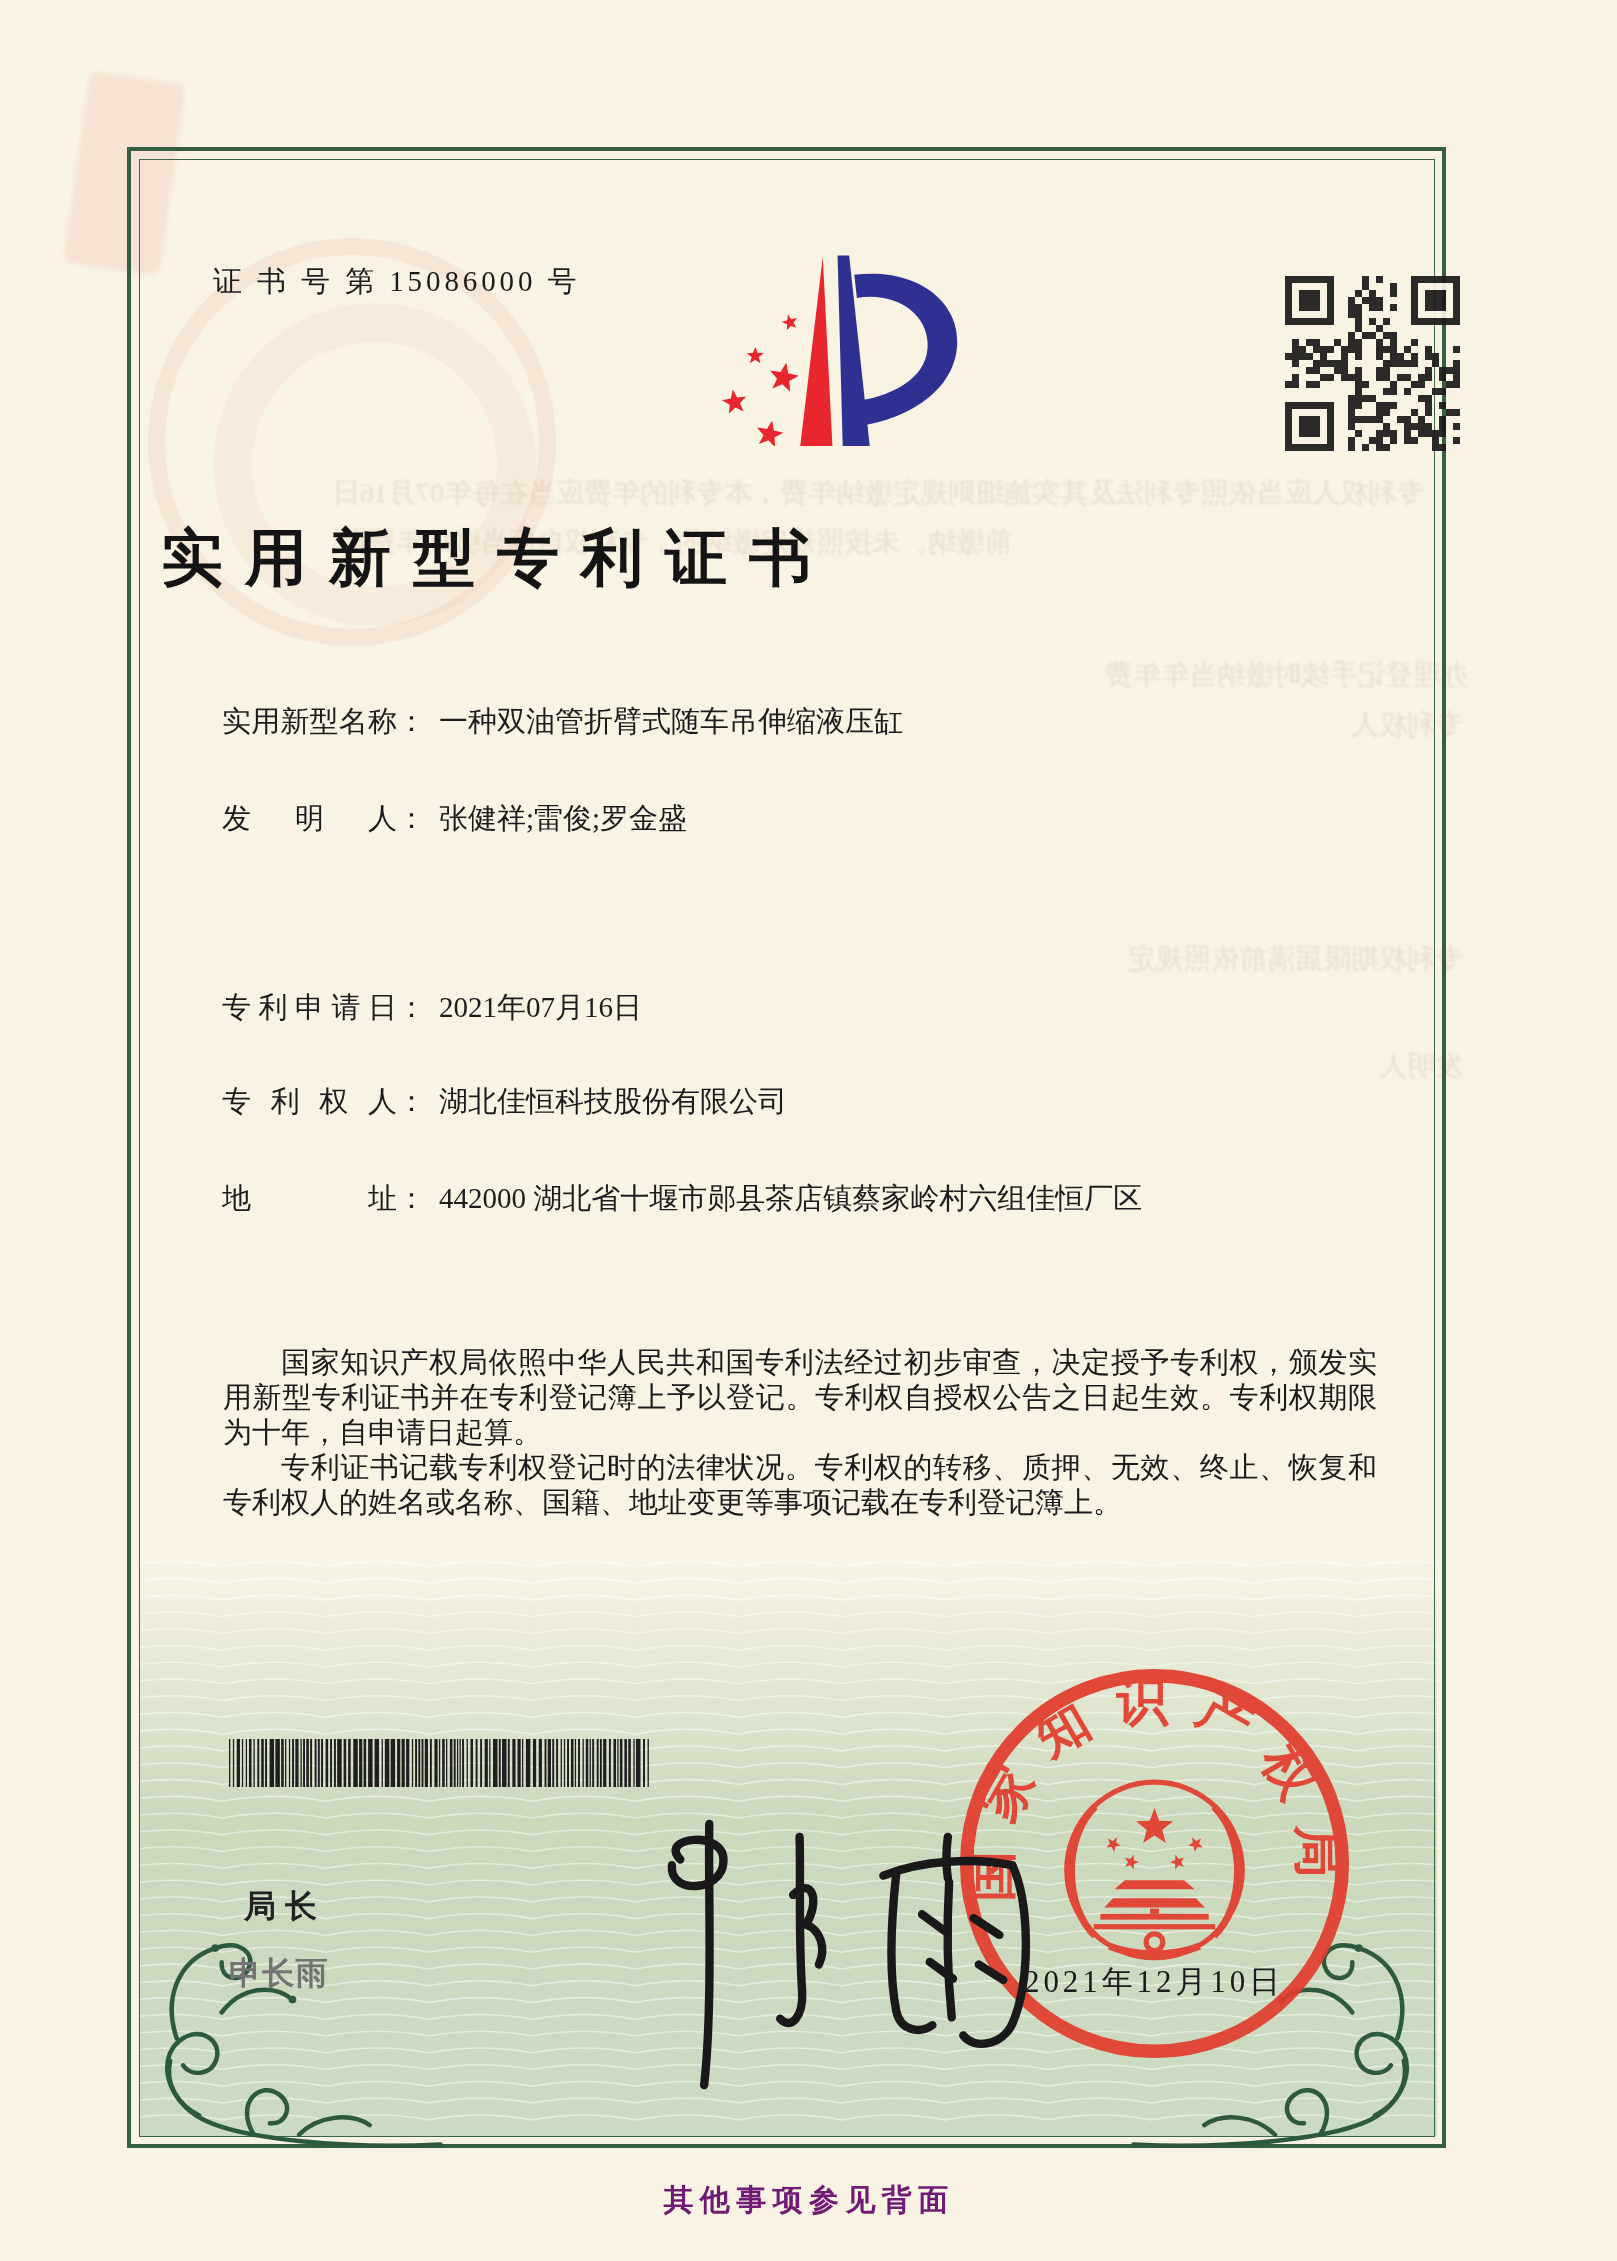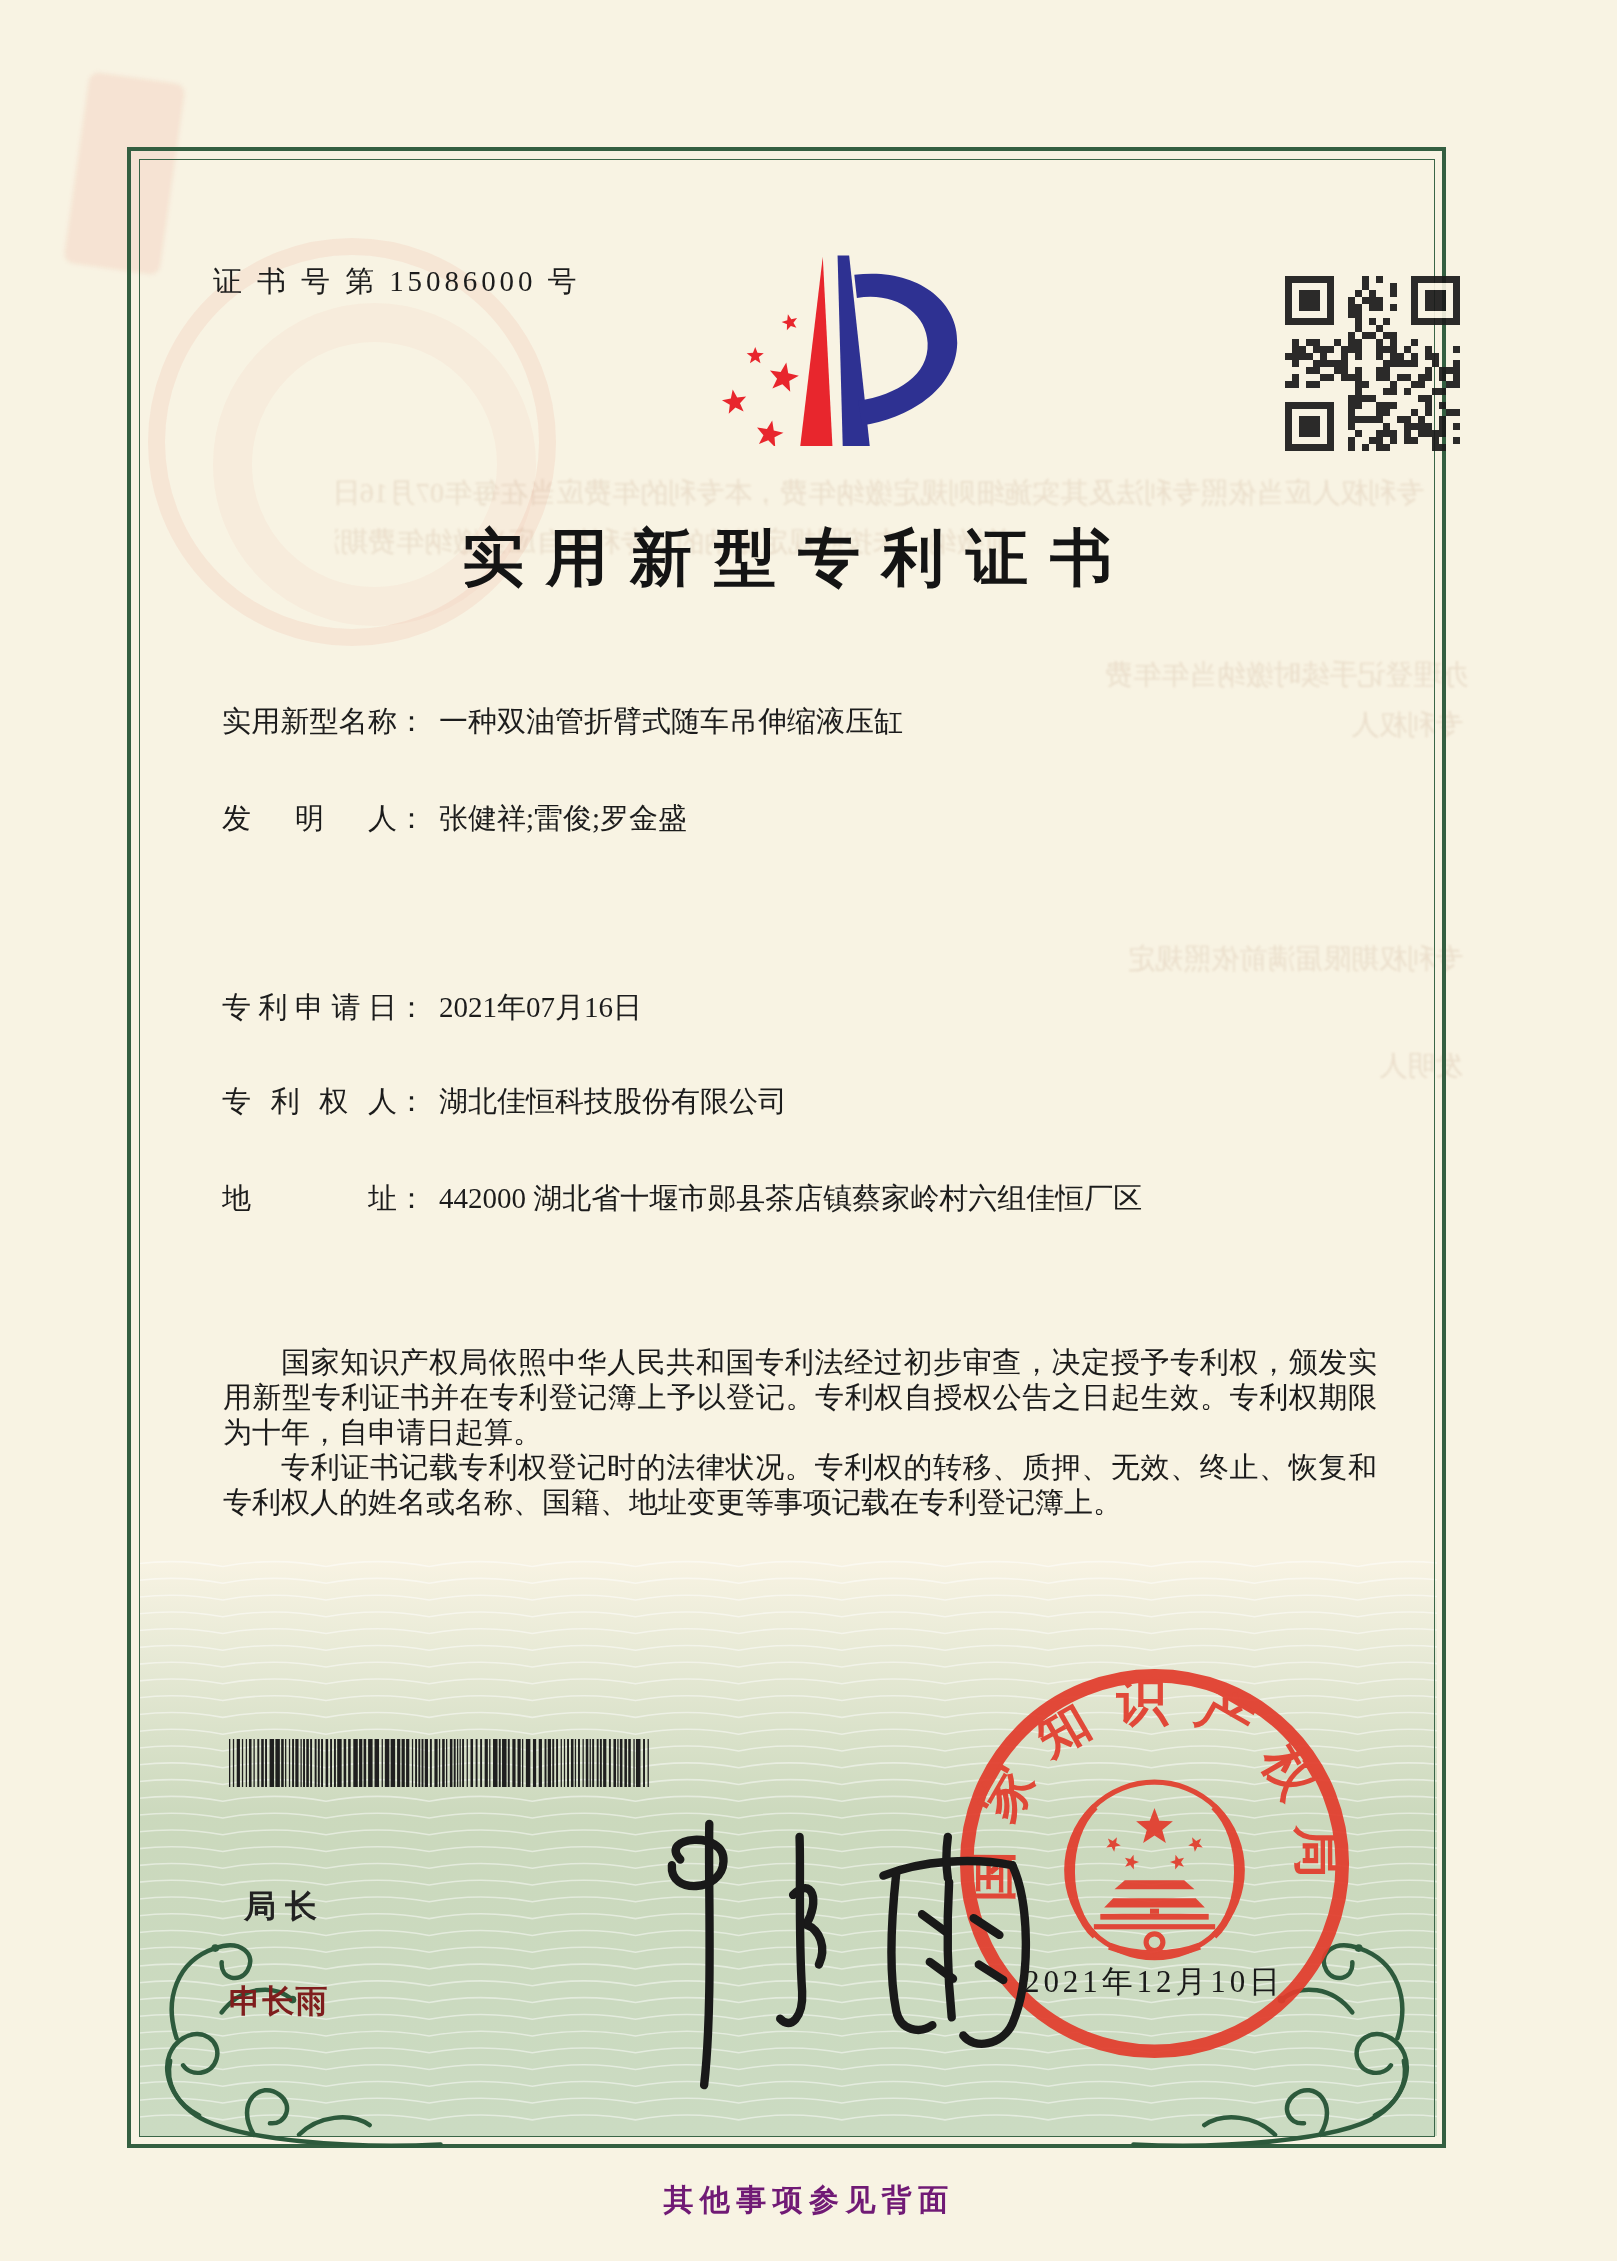--- a/index.html
+++ b/index.html
@@ -25,21 +25,21 @@
   .gl1{left:335px;top:474px;width:1089px;}
   .gl2{left:335px;top:523px;width:677px;}
   .gl3{left:1044px;top:656px;width:425px;}
   .gl4{left:1315px;top:706px;width:148px;}
   .gl5{left:1128px;top:940px;width:335px;}
   .gl6{left:1315px;top:1047px;width:148px;}
   
   .cert-no{position:absolute;left:213px;top:262px;font-size:29px;letter-spacing:3.9px;z-index:5;}
   .logo{position:absolute;left:693px;top:253px;width:284px;height:193px;z-index:5;}
   .qr{position:absolute;left:1285px;top:276px;width:175px;height:175px;z-index:5;opacity:.92;}
-  .title{position:absolute;left:139px;top:516px;width:1296px;margin:0;text-align:center;
+  .title{position:absolute;left:139px;top:516px;width:1296px;margin:0;text-align:left;
     font-size:62px;font-weight:bold;letter-spacing:22px;text-indent:22px;color:#141414;z-index:5;}
   
   .row{position:absolute;left:222px;font-size:29px;white-space:nowrap;z-index:5;}
   .r1{top:702px}.r2{top:799px}.r3{top:893px}.r4{top:988px}.r5{top:1082px}.r6{top:1179px}.r7{top:1273px}
   .flabel{display:inline-block;width:175px;text-align:justify;text-align-last:justify;vertical-align:top;}
   .fvalue{margin-left:13px;}
   .flabel7{letter-spacing:1.3px;}
   .grant-no-group{position:absolute;left:558px;top:0;white-space:nowrap;}
   .grant-no-group .fvalue{margin-left:11.6px;}
   
@@ -49,21 +49,21 @@
   
   .green-panel{position:absolute;left:139px;top:1560px;width:1298px;height:576px;z-index:1;
     background:linear-gradient(to bottom,rgba(197,214,186,0) 0%,rgba(197,214,186,.35) 18%,
       rgba(188,208,176,.75) 45%,#cbdbc2 100%);}
   .green-panel svg{position:absolute;left:0;top:0;width:100%;height:100%;}
   .corner{position:absolute;z-index:4;}
   .cl{left:138px;top:1922px;}
   .cr{left:1127px;top:1922px;transform:scaleX(-1);}
   .barcode{position:absolute;left:229px;top:1739px;width:425px;height:48px;z-index:5;fill:#1f1f1f;}
   .dtitle{position:absolute;left:244px;top:1885px;font-size:32px;font-weight:600;letter-spacing:9px;z-index:5;color:#222;}
-  .dname{position:absolute;left:229px;top:1952px;font-size:32px;font-weight:600;letter-spacing:1.3px;z-index:5;color:#7f1d1d;margin-top:28px;}
+  .dname{position:absolute;left:229px;top:1952px;font-size:32px;font-weight:600;letter-spacing:1.3px;z-index:5;color:#737373;}
   .signature{position:absolute;left:561px;top:1798px;width:490px;height:297px;z-index:6;}
   .seal{position:absolute;left:948px;top:1657px;width:413px;height:413px;z-index:5;opacity:.93;}
   .seal-date{position:absolute;left:954px;top:1961px;width:400px;text-align:center;font-size:31px;
     letter-spacing:3.9px;color:#1a1a1a;z-index:6;}
   .page-no{position:absolute;left:139px;top:2087px;width:1296px;text-align:center;font-size:24.5px;
     color:#222;z-index:5;}
   .footer-note{position:absolute;left:0;top:2180px;width:1618px;text-align:center;font-size:30px;
     font-weight:600;letter-spacing:6.4px;color:#701a75;z-index:5;}
 </style>
 </head>

